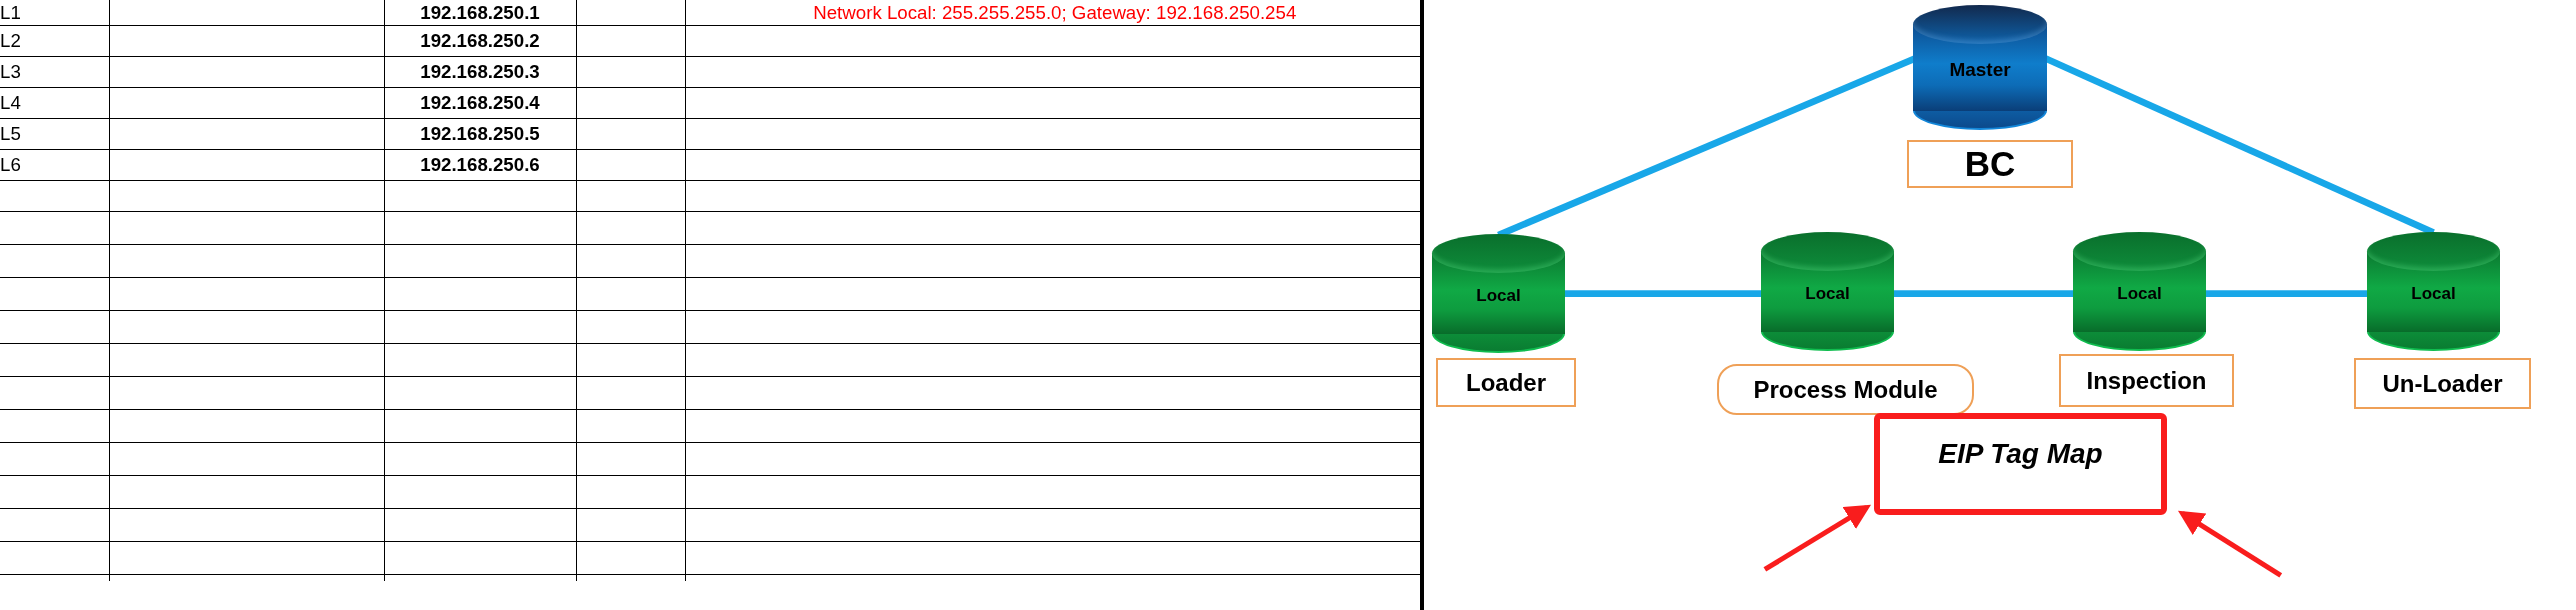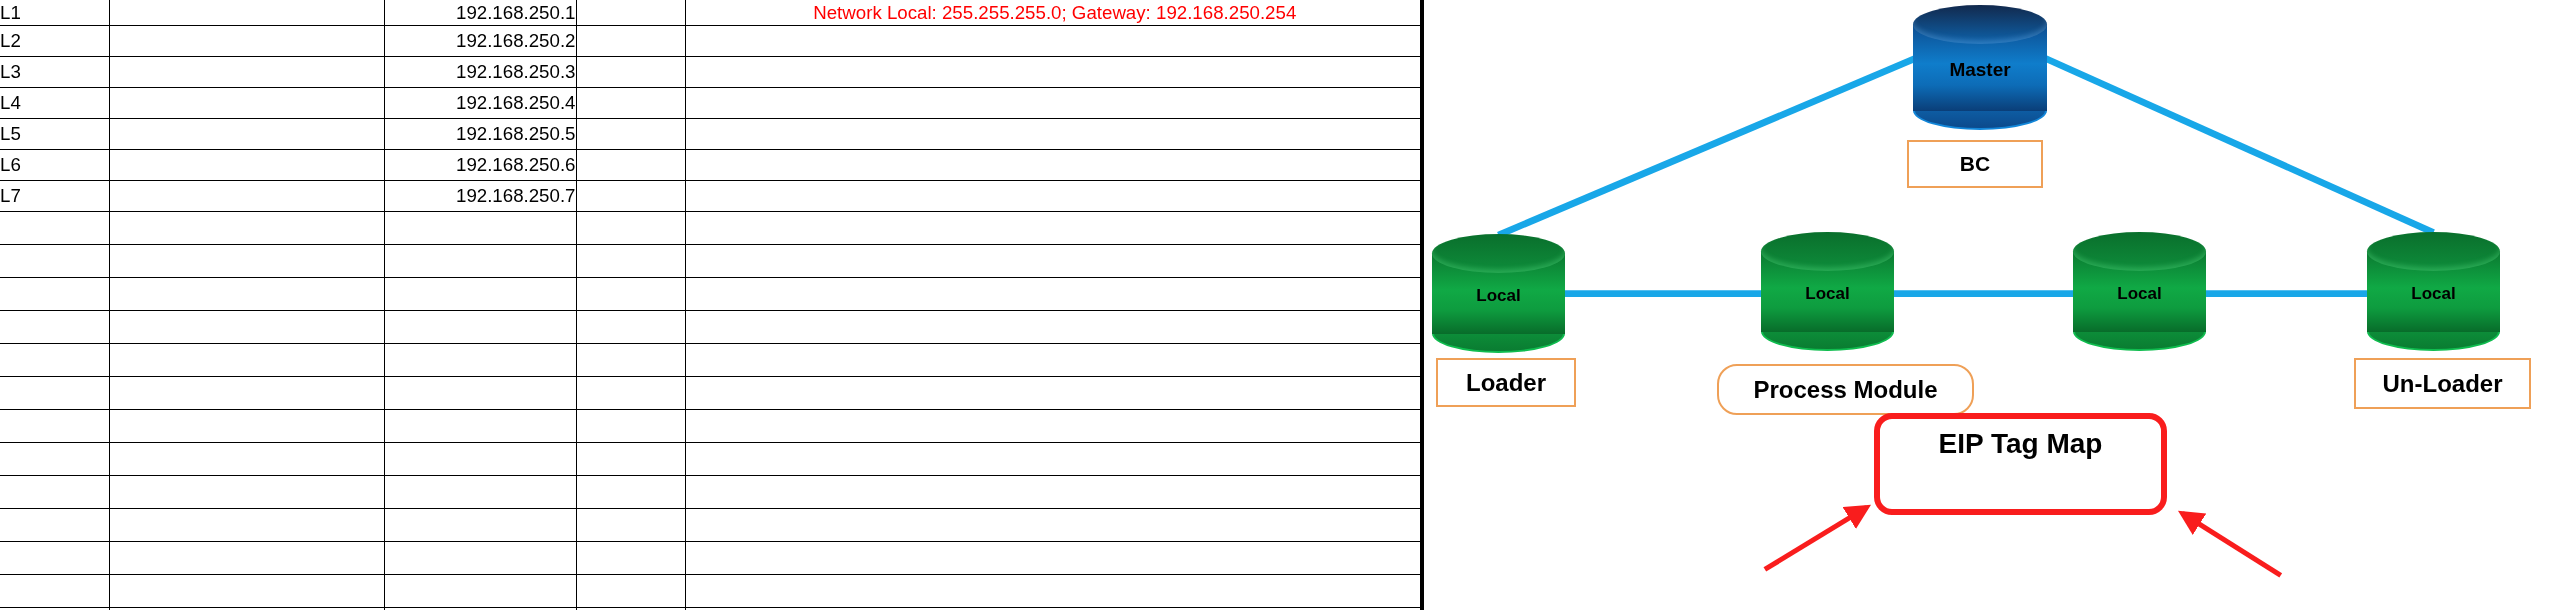--- a/index.html
+++ b/index.html
@@ -19,21 +19,21 @@
   }
   table.sheet tr{height:33px;}
   table.sheet tr:nth-child(1){height:25.5px;padding-left:11px;}
   table.sheet tr:nth-child(n+2):nth-child(-n+7){height:31px;}
   table.sheet tr:last-child{height:6px;}
   table.sheet tr:first-child td{border-top:none;}
   table.sheet tr:last-child td{border-bottom:none;}
   table.sheet td:first-child{border-left:none;}
   table.sheet td:last-child{border-right:none;}
   td.c-station{padding-left:18.7px;}
-  td.c-ip{text-align:right;}
+  td.c-ip{text-align:center;font-weight:bold;}
   td.c-note{text-align:center;color:var(--note-red,#ff0000);}
   
   .wires{position:absolute;left:0;top:0;z-index:1;pointer-events:none;}
   .cyl{position:absolute;z-index:2;}
   .cyl .cap,.cyl .base{position:absolute;left:0;right:0;height:39px;border-radius:50%;}
   .cyl .cap{top:0;}
   .cyl .base{bottom:0;}
   .cyl .bodyp{position:absolute;left:0;right:0;top:19.5px;bottom:19.5px;}
   .cyl .lbl{
     position:absolute;inset:0;display:flex;align-items:center;justify-content:center;
@@ -46,22 +46,22 @@
   .cyl.blue .bodyp{background:linear-gradient(180deg,#0d4e92 0%,#0f7dcb 45%,#0d6cb7 70%,#0a3e78 100%);}
   .cyl.blue .cap{background:linear-gradient(180deg,#12294d,#0e63ab);box-shadow:inset 0 -3.4px 5.1px rgba(140,200,255,.25);}
   .cyl.blue .lbl{font-size:19px;}
   .tag{
     position:absolute;z-index:2;background:#fff;border:2.5px solid var(--box-orange,#efa057);
     box-sizing:border-box;display:flex;align-items:center;justify-content:center;
     font-weight:bold;font-size:24px;color:#000;white-space:nowrap;
   }
   .eip{
     position:absolute;z-index:2;background:#fff;border:6.8px solid var(--accent-red,#f91d1d);
-    border-radius:18px;box-sizing:border-box;display:flex;align-items:flex-start;
-    justify-content:center;font-weight:bold;font-size:28px;color:#000;padding-top:9px;
+    border-radius:6px;box-sizing:border-box;display:flex;align-items:flex-start;
+    justify-content:center;font-weight:bold;font-size:28px;color:#000;padding-top:19px;font-style:italic;
   }
 </style>
 </head>
 <body>
 
 <div class="screen">
 
   <div class="sheet-wrap">
     <table class="sheet">
       <colgroup>
@@ -104,27 +104,20 @@
             <td class="c-station">L5</td>
             <td class="c-spare1"></td>
             <td class="c-ip">192.168.250.5</td>
             <td class="c-spare2"></td>
             <td class="c-note"></td>
           </tr>
           <tr>
             <td class="c-station">L6</td>
             <td class="c-spare1"></td>
             <td class="c-ip">192.168.250.6</td>
-            <td class="c-spare2"></td>
-            <td class="c-note"></td>
-          </tr>
-          <tr>
-            <td class="c-station">L7</td>
-            <td class="c-spare1"></td>
-            <td class="c-ip">192.168.250.7</td>
             <td class="c-spare2"></td>
             <td class="c-note"></td>
           </tr>
           <tr>
             <td class="c-station"></td>
             <td class="c-spare1"></td>
             <td class="c-ip"></td>
             <td class="c-spare2"></td>
             <td class="c-note"></td>
           </tr>
@@ -228,21 +221,21 @@
     <line x1="2080" y1="671" x2="2200" y2="598" stroke="#F91D1D" stroke-width="6" marker-end="url(#redhead)"></line>
     <line x1="2688" y1="678" x2="2572" y2="605" stroke="#F91D1D" stroke-width="6" marker-end="url(#redhead)"></line>
   </svg>
 
   <div class="cyl blue" style="left:1913px;top:5.1px;width:134px;height:125px;">
     <div class="base"></div>
     <div class="bodyp"></div>
     <div class="cap"></div>
     <div class="lbl">Master</div>
   </div>
-  <div class="tag" style="left:1907px;top:140px;width:136px;height:48px;font-size:21px;">
+  <div class="tag" style="left:1907px;top:140px;width:166px;height:48px;font-size:35px;">
     <span>BC</span>
   </div>
 
   <div class="cyl green" style="left:1432px;top:234px;width:133px;height:119px;">
     <div class="base"></div>
     <div class="bodyp"></div>
     <div class="cap"></div>
     <div class="lbl">Local</div>
   </div>
   <div class="cyl green" style="left:1761px;top:232px;width:133px;height:119px;">
@@ -263,20 +256,23 @@
     <div class="cap"></div>
     <div class="lbl">Local</div>
   </div>
 
   <div class="tag" style="left:1436px;top:358px;width:140px;height:49px;">
     <span>Loader</span>
   </div>
   <div class="tag" style="left:1717px;top:364px;width:257px;height:51px;border-radius:20px;">
     <span>Process Module</span>
   </div>
+  <div class="tag" style="left:2059px;top:354px;width:175px;height:53px;">
+    <span>Inspection</span>
+  </div>
   <div class="tag" style="left:2354px;top:358px;width:177px;height:51px;">
     <span>Un-Loader</span>
   </div>
 
   <div class="eip" style="left:1874px;top:413px;width:293px;height:102px;">
     <span>EIP Tag Map</span>
   </div>
 
 </div>
 

